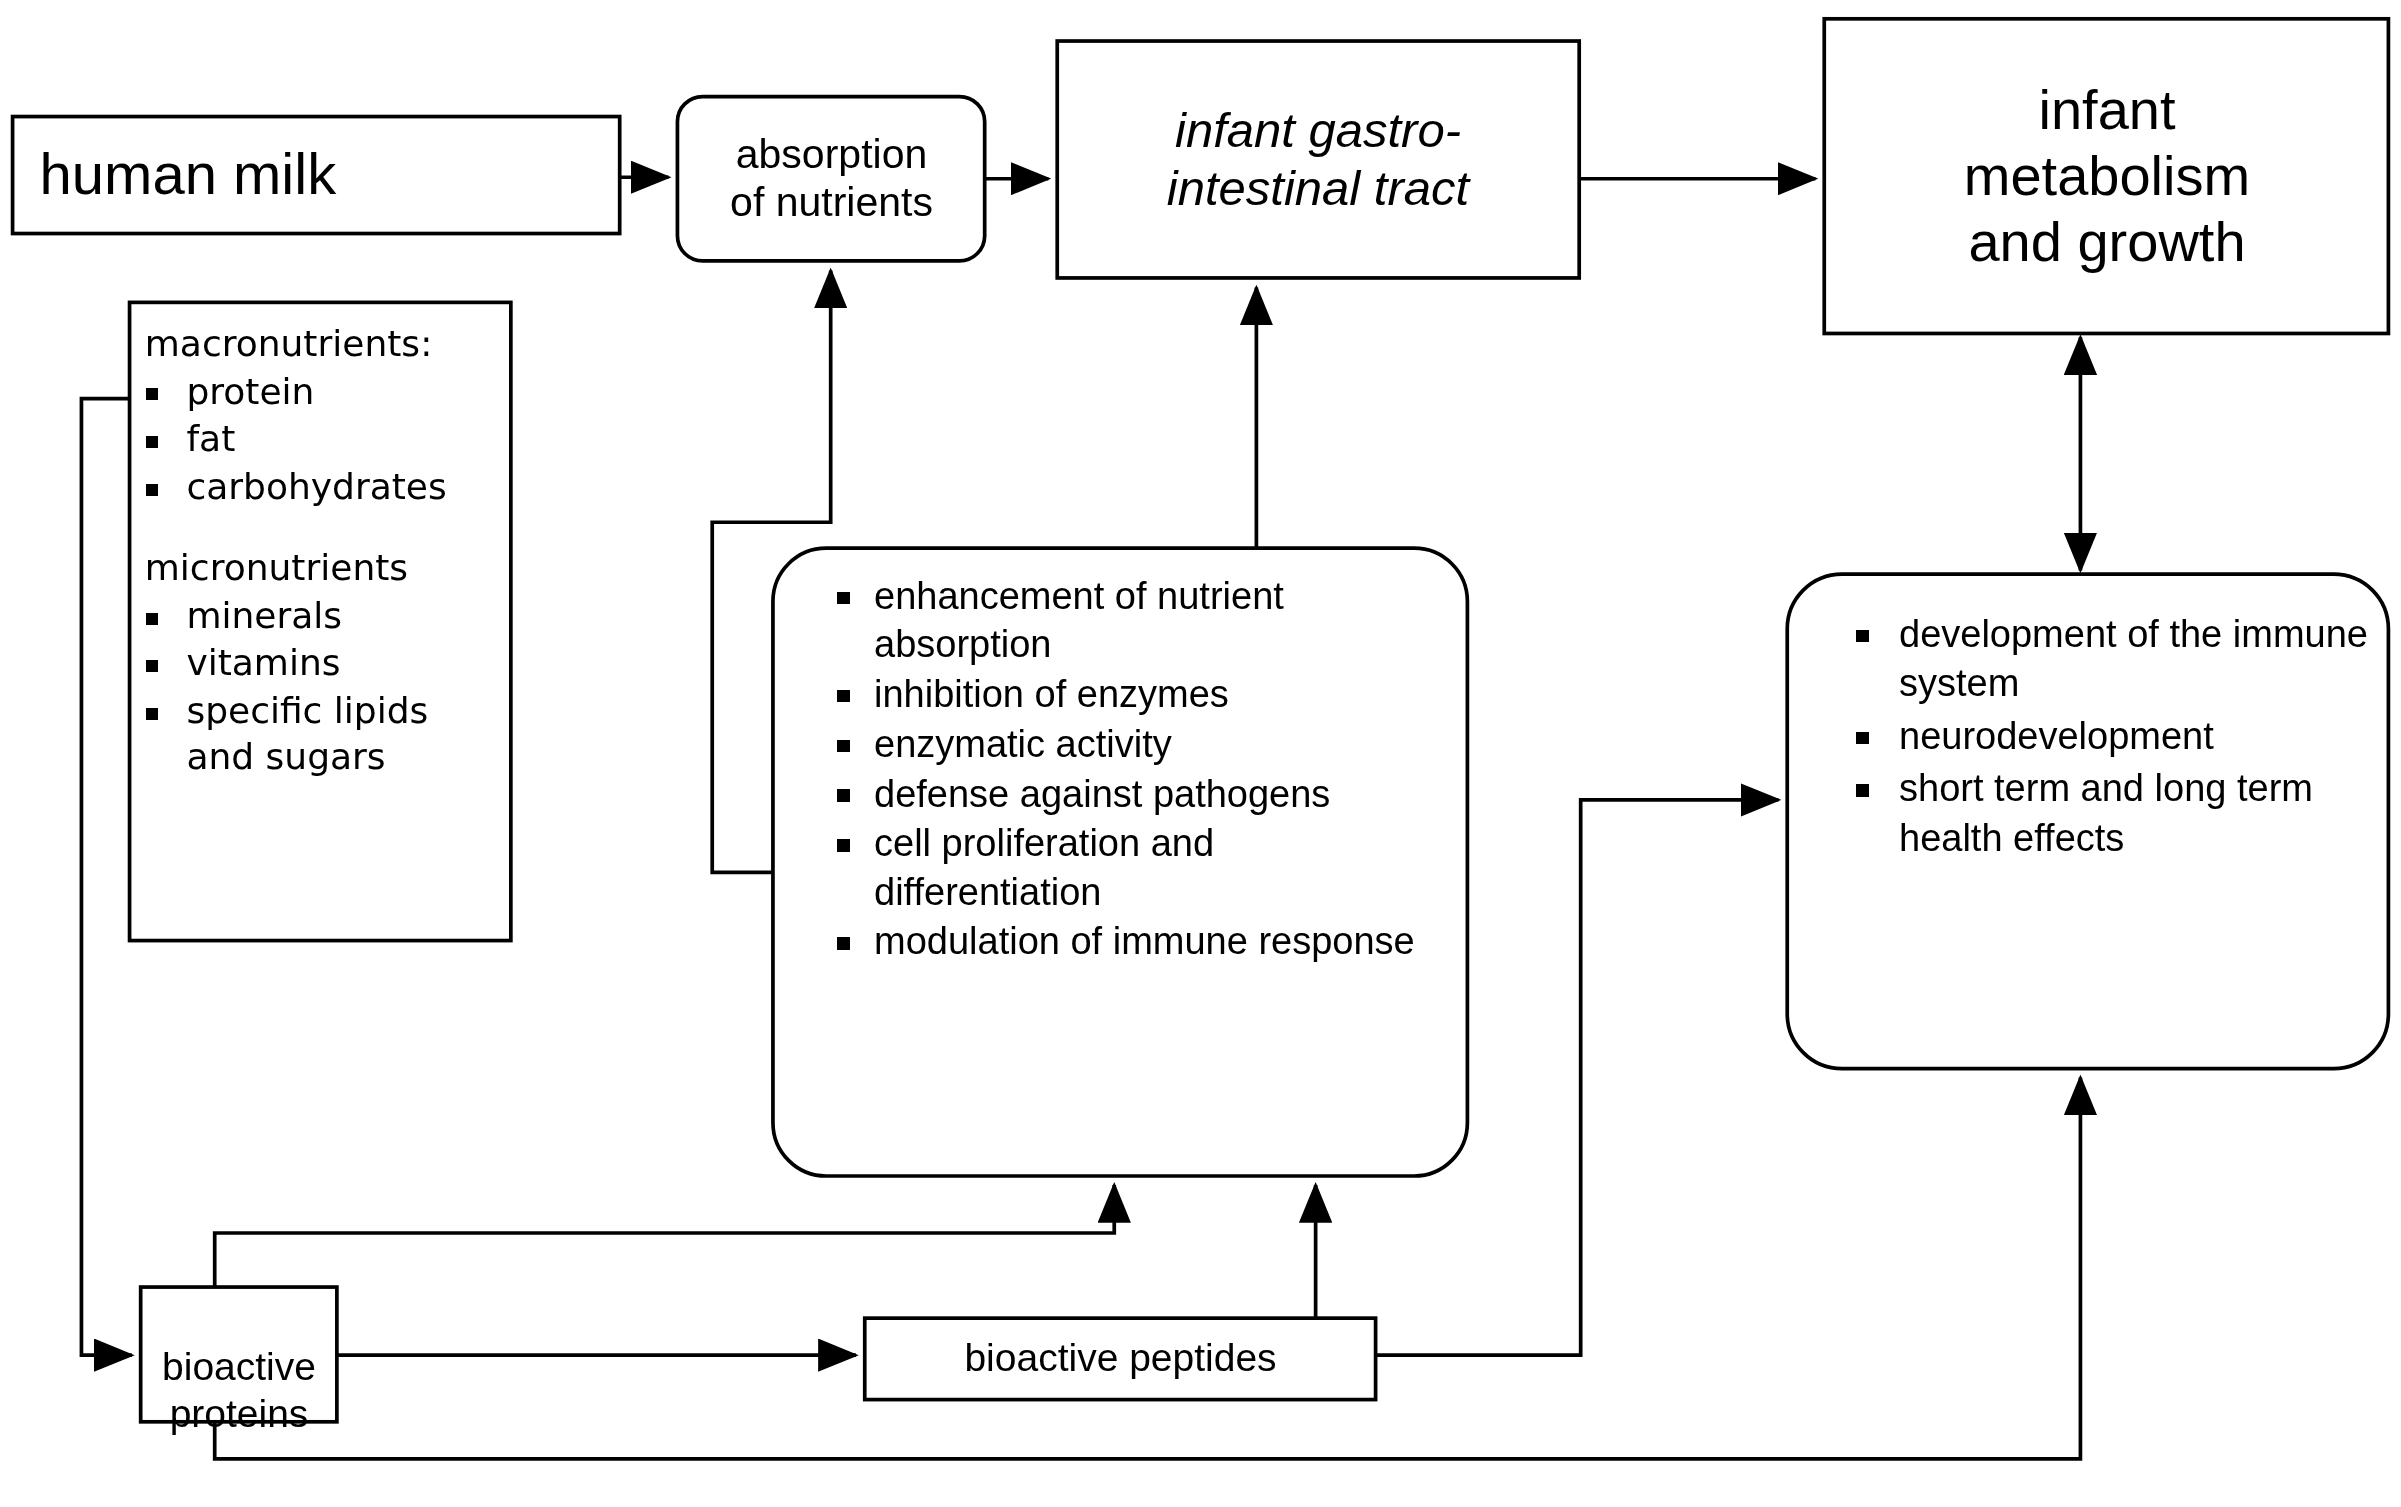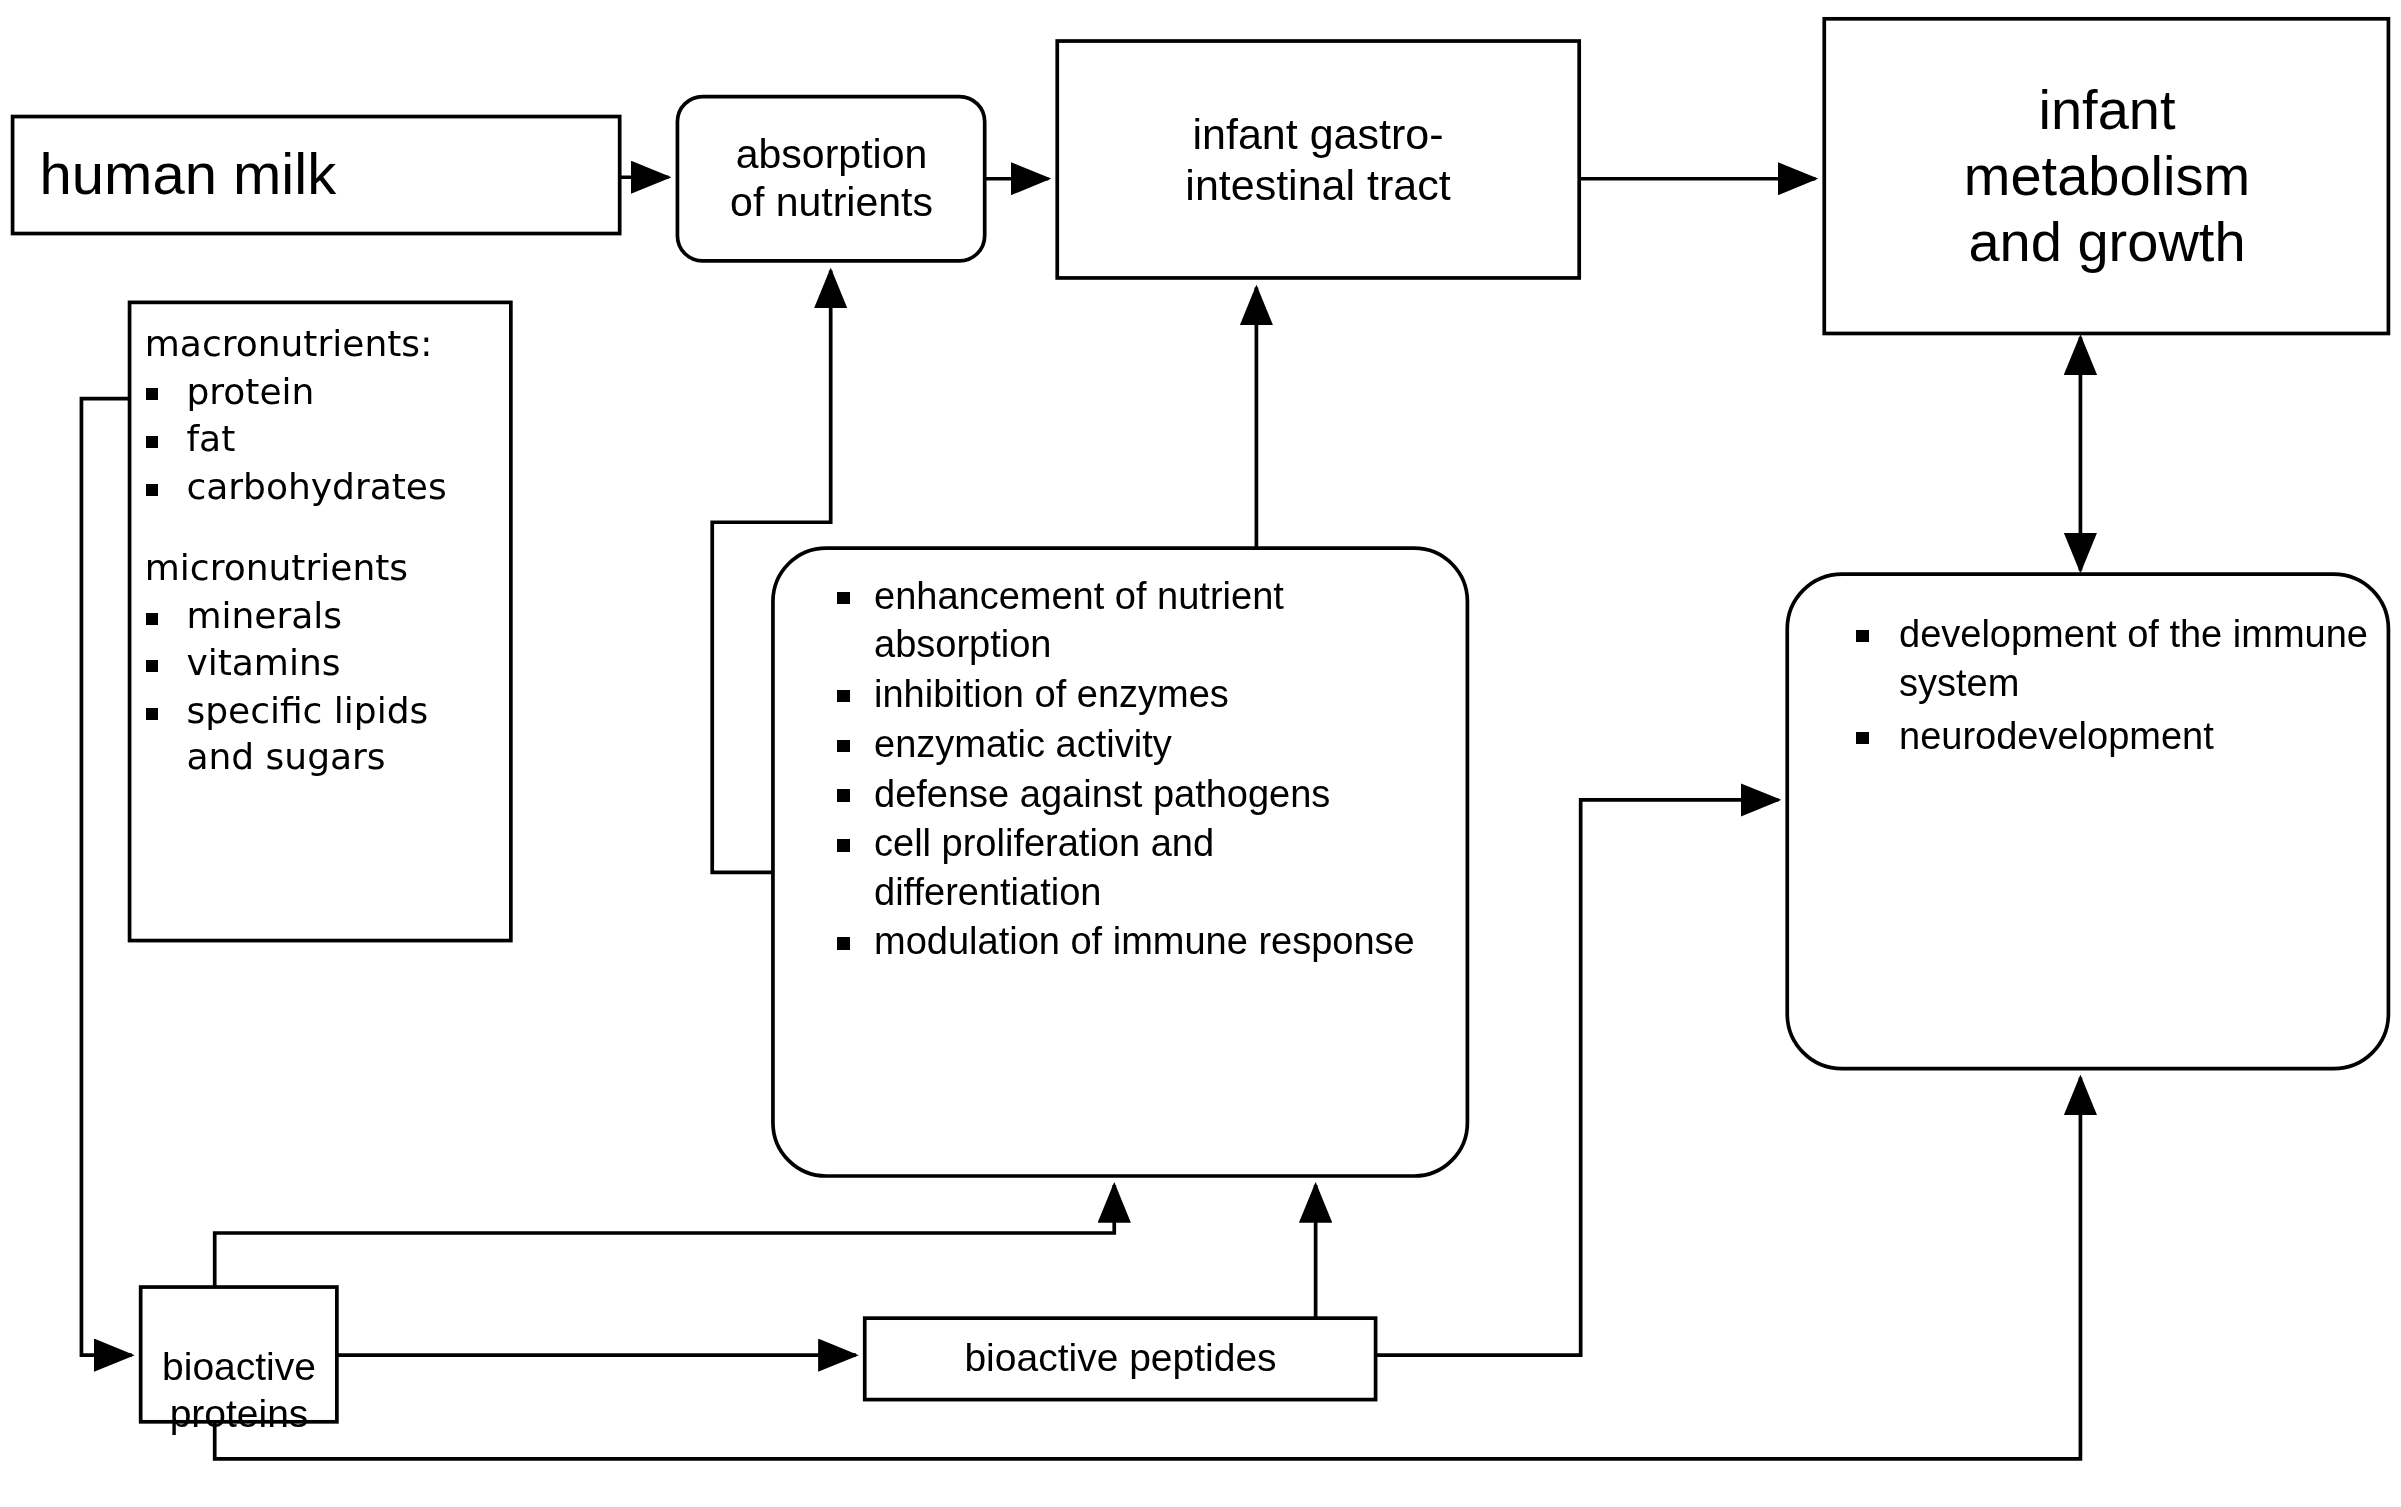--- a/index.html
+++ b/index.html
@@ -42,21 +42,21 @@
     display: flex;
     flex-direction: column;
     justify-content: center;
   }
   .node-text.centered {
     align-items: center;
     text-align: center;
   }
   .t-human-milk   { font-size: 58px; }
   .t-absorption   { font-size: 41px; }
-  .t-gi-tract     { font-size: 43px; }
+  .t-gi-tract     { font-size: 49px; font-style: italic; }
   .t-metabolism   { font-size: 56px; }
   .t-bio-proteins { font-size: 39px; margin-top: 36px; }
   .t-bio-peptides { font-size: 39px; }
 
   ul.bullets {
     list-style: none;
     margin: 0;
     padding: 0;
   }
   ul.bullets > li {
@@ -207,20 +207,21 @@
       <li>defense against pathogens</li>
       <li>cell proliferation and differentiation</li>
       <li>modulation of immune response</li>
     </ul>
   </div>
 
   <div class="node-text outcomes-panel" style="left:1788px; top:574px; width:601px; height:495px; padding:36px 18px 0 62px; justify-content:flex-start;">
     <ul class="bullets">
       <li>development of the immune system</li>
       <li>neurodevelopment</li>
+      <li>short term and long term health effects</li>
     </ul>
   </div>
 
   <div class="node-text centered t-bio-proteins" style="left:141px; top:1287px; width:196px; height:135px;">
     <span>bioactive</span>
     <span>proteins</span>
   </div>
 
   <div class="node-text centered t-bio-peptides" style="left:865px; top:1318px; width:511px; height:81px;">
     <span>bioactive peptides</span>

